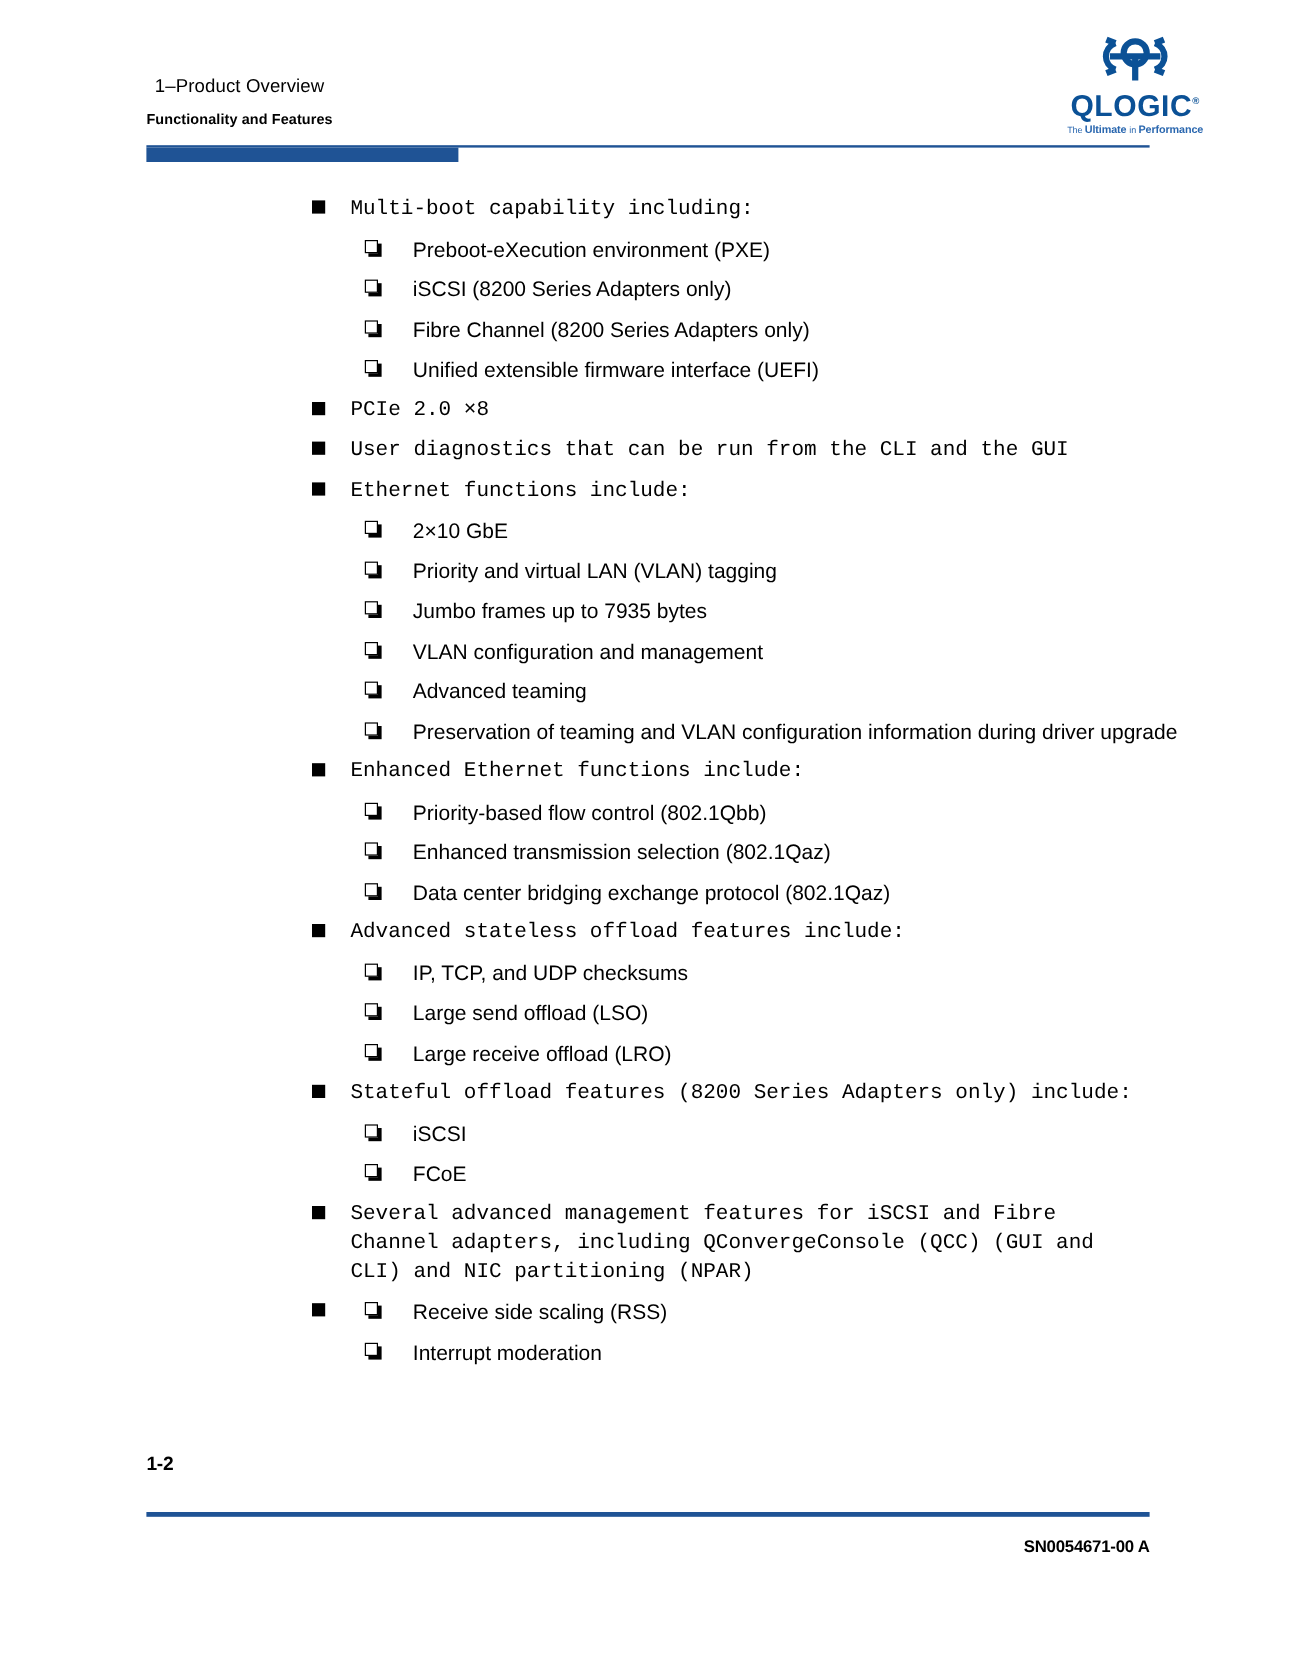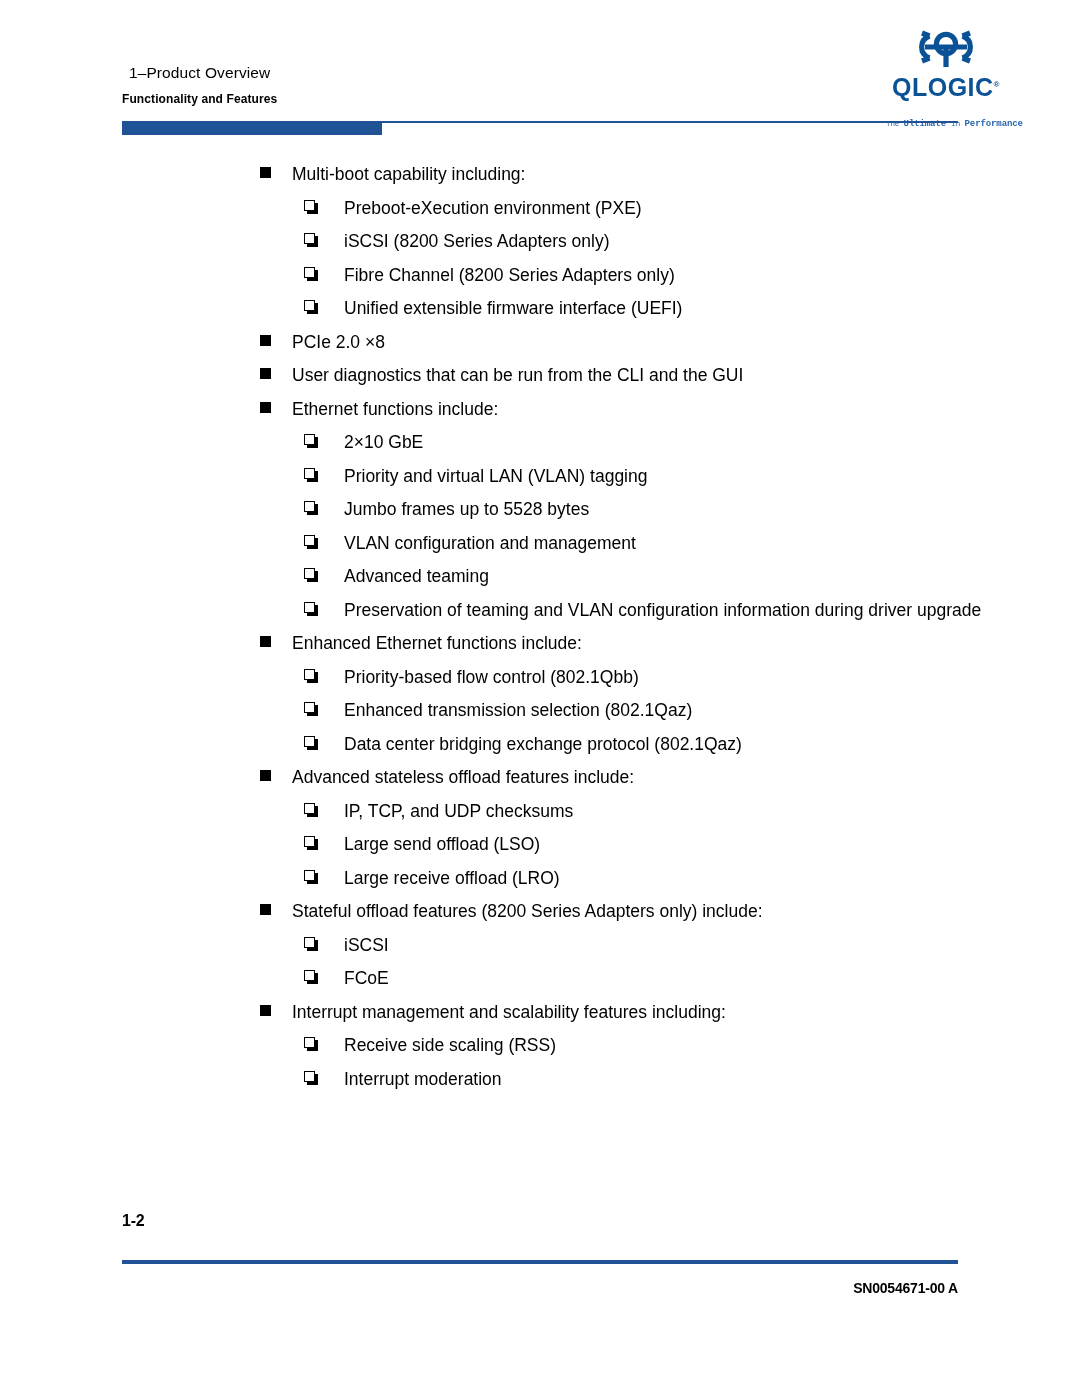--- a/index.html
+++ b/index.html
@@ -70,27 +70,27 @@
     line-height: 26px;
     position: relative;
   }
   .logo-reg {
     font-size: 8px;
     vertical-align: super;
     font-weight: bold;
   }
   .logo-tag {
     display: block;
-    font-family: Liberation Mono, monospace;
+    font-family: Liberation Sans, sans-serif;
     font-size: 9px;
     color: #2A67AF;
     letter-spacing: -0.1px;
     line-height: 12px;
     white-space: nowrap;
-    margin-top: 18px;
+    margin-top: 1px;
   }
   .logo-tag .strong {
     font-weight: bold;
   }
   .logo-tag .small {
     font-size: 7.5px;
   }
 
   
   .rule-thin-top {
@@ -149,20 +149,21 @@
     position: relative;
     display: block;
     font-size: 17.5px;
     line-height: 24px;
     color: #000000;
   }
   .lvl1 {
     padding-left: 292px;
     padding-right: 120px;
     margin-bottom: 9.5px;
+    font-family: Liberation Mono, monospace;
   }
   .lvl2 {
     padding-left: 344px;
     padding-right: 60px;
     margin-bottom: 9.5px;
   }
   .lvl1 .marker {
     position: absolute;
     left: 260px;
     top: 5px;
@@ -296,21 +297,21 @@
           <span class="sq-shadow"></span>
           <span class="sq-outline"></span>
         </span>
         <span class="text">Priority and virtual LAN (VLAN) tagging</span>
       </div>
       <div class="item lvl2">
         <span class="marker">
           <span class="sq-shadow"></span>
           <span class="sq-outline"></span>
         </span>
-        <span class="text">Jumbo frames up to 5528 bytes</span>
+        <span class="text">Jumbo frames up to 7935 bytes</span>
       </div>
       <div class="item lvl2">
         <span class="marker">
           <span class="sq-shadow"></span>
           <span class="sq-outline"></span>
         </span>
         <span class="text">VLAN configuration and management</span>
       </div>
       <div class="item lvl2">
         <span class="marker">
@@ -389,21 +390,24 @@
       </div>
       <div class="item lvl2">
         <span class="marker">
           <span class="sq-shadow"></span>
           <span class="sq-outline"></span>
         </span>
         <span class="text">FCoE</span>
       </div>
       <div class="item lvl1">
         <span class="marker"></span>
-        <span class="text">Interrupt management and scalability features including:</span>
+        <span class="text">Several advanced management features for iSCSI and Fibre Channel adapters, including QConvergeConsole (QCC) (GUI and CLI) and NIC partitioning (NPAR)</span>
+      </div>
+      <div class="item lvl1">
+        <span class="marker"></span>
       </div>
       <div class="item lvl2">
         <span class="marker">
           <span class="sq-shadow"></span>
           <span class="sq-outline"></span>
         </span>
         <span class="text">Receive side scaling (RSS)</span>
       </div>
       <div class="item lvl2">
         <span class="marker">

